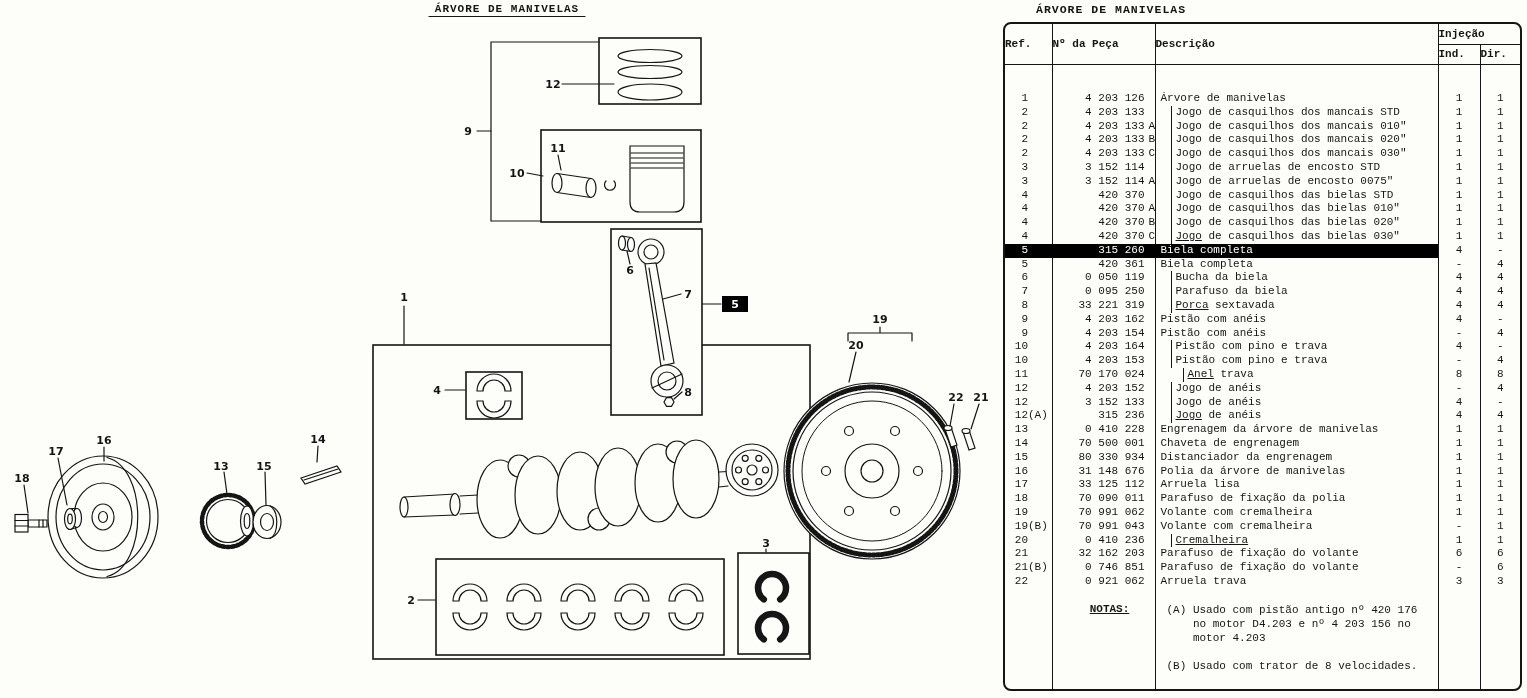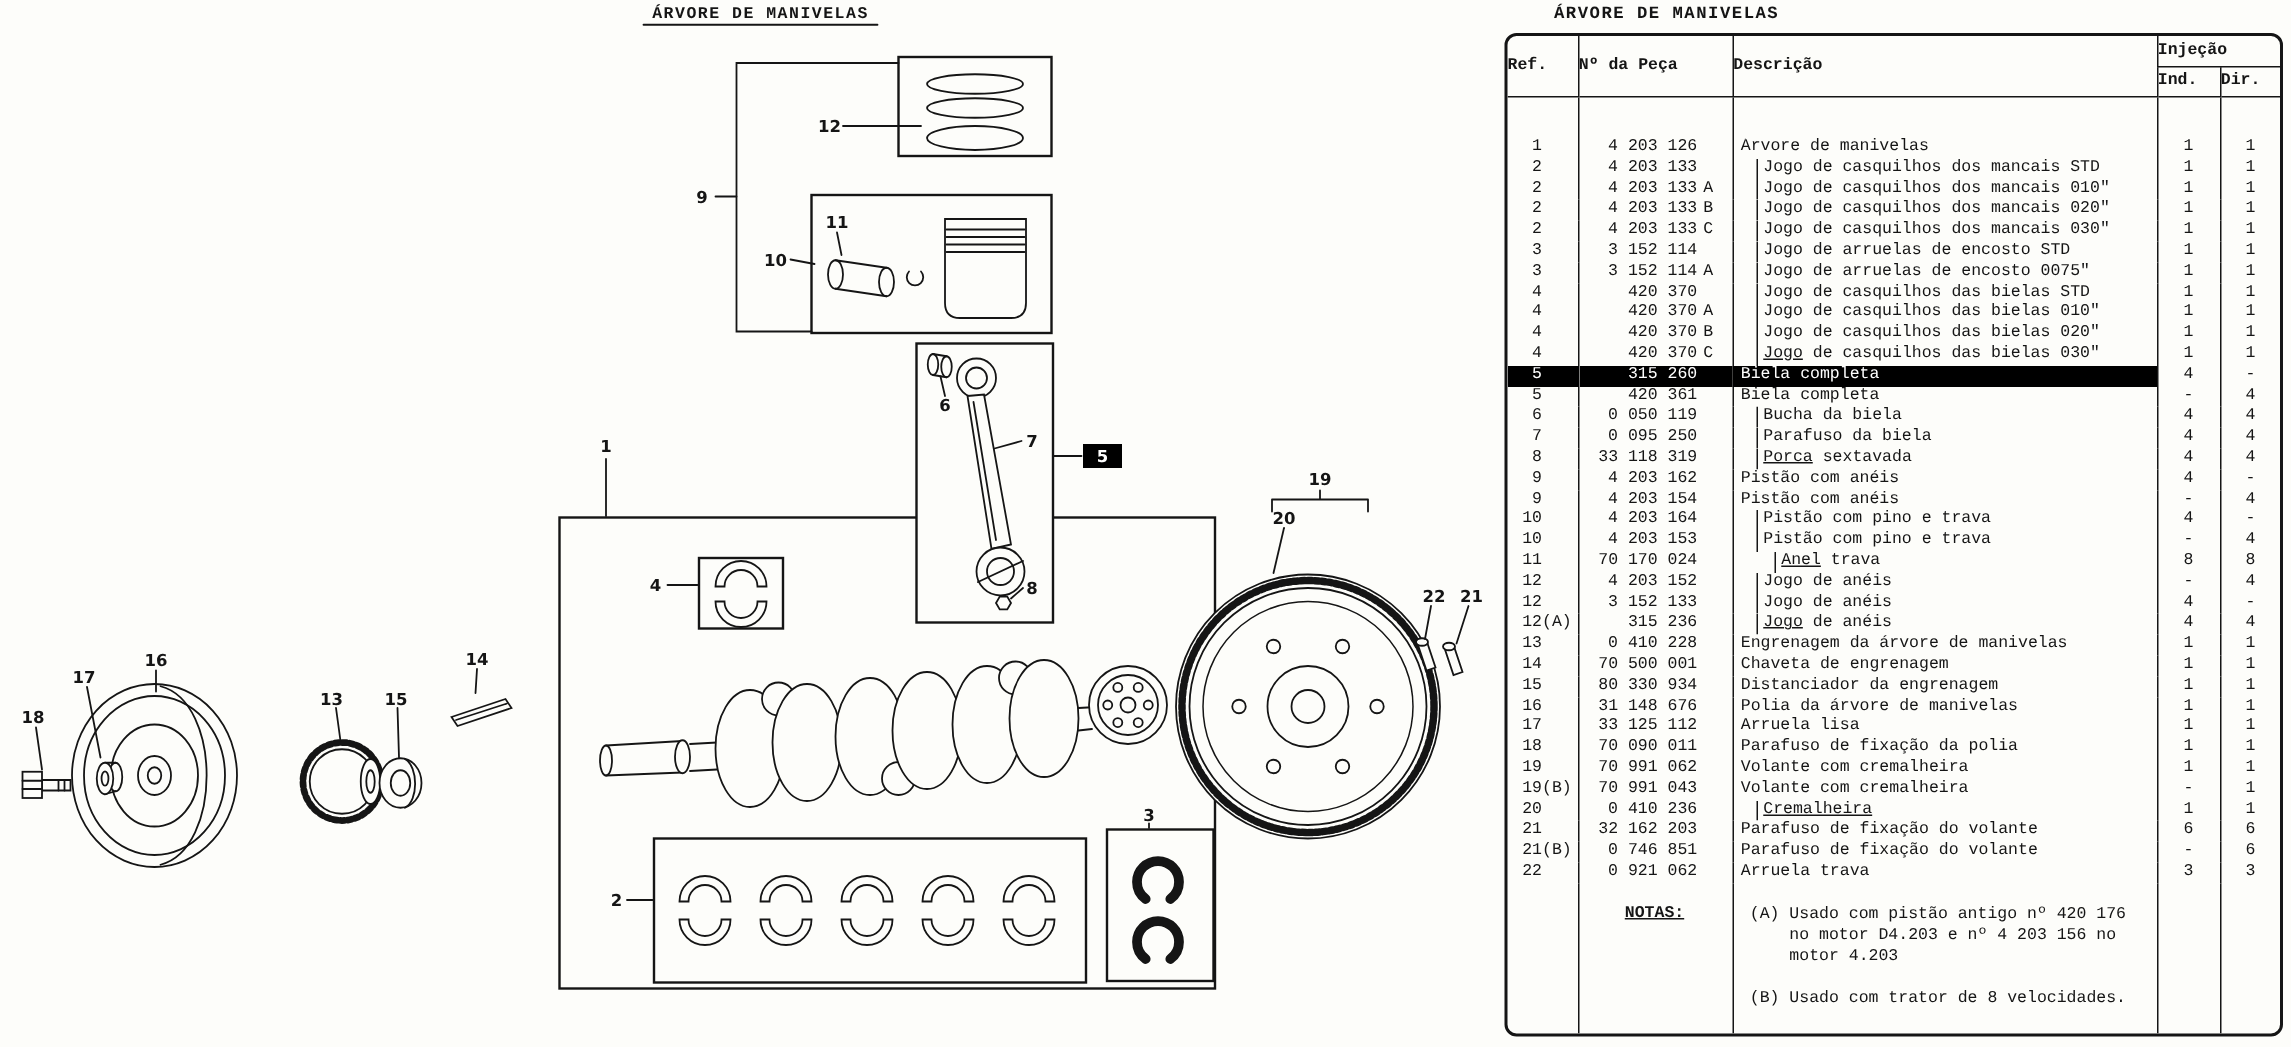--- a/index.html
+++ b/index.html
@@ -22,21 +22,21 @@
   .th-part,.th-desc,.th-inj,.th-ind,.th-dir { border-left:1px solid #151515; }
   .th-ref,.th-part,.th-desc { border-bottom:1.6px solid #151515; }
   .th-inj { border-bottom:1px solid #151515; }
   .th-ind,.th-dir { border-bottom:1.6px solid #151515;font-family:Liberation Mono, monospace; }
   td { font:11px/13.8px "Liberation Mono", monospace; height:13.8px; padding:0; vertical-align:middle;
        overflow:hidden; white-space:nowrap; }
   .c-part,.c-desc,.c-ind,.c-dir { border-left:1px solid #151515; }
   .c-ref { padding-left:6px; }
   .rnum { display:inline-block; width:17px; text-align:right; }
   .rsfx { display:inline-block; width:22px; text-align:left; }
-  .c-part { padding-left:7px; }
+  .c-part { padding-left:20px; }
   .pnum { display:inline-block; width:72px; text-align:right; }
   .psfx { display:inline-block; width:14px; text-align:left; padding-left:4px; }
   .c-desc { padding-left:5px; }
   .c-ind,.c-dir { text-align:center; }
   .dwrap { display:inline-block; }
   .ind1 { margin-left:10px; border-left:1px solid #151515; padding-left:4px; }
   .ind2 { margin-left:22px; border-left:1px solid #151515; padding-left:4px; }
   .ufw { text-decoration:underline; }
   tr.sel .c-ref, tr.sel .c-part, tr.sel .c-desc { background:#000; color:#fff; border-left-color:#000; }
   tr.sel .dwrap { border-left-color:#fff; }
@@ -390,21 +390,21 @@
         </tr>
         <tr>
           <td class="c-ref"><span class="rnum">7</span><span class="rsfx"></span></td>
           <td class="c-part"><span class="pnum">0 095 250</span><span class="psfx"></span></td>
           <td class="c-desc"><span class="dwrap ind1">Parafuso da biela</span></td>
           <td class="c-ind">4</td>
           <td class="c-dir">4</td>
         </tr>
         <tr>
           <td class="c-ref"><span class="rnum">8</span><span class="rsfx"></span></td>
-          <td class="c-part"><span class="pnum">33 118 319</span><span class="psfx"></span></td>
+          <td class="c-part"><span class="pnum">33 221 319</span><span class="psfx"></span></td>
           <td class="c-desc"><span class="dwrap ind1"><span class="ufw">Porca</span> sextavada</span></td>
           <td class="c-ind">4</td>
           <td class="c-dir">4</td>
         </tr>
         <tr>
           <td class="c-ref"><span class="rnum">9</span><span class="rsfx"></span></td>
           <td class="c-part"><span class="pnum">4 203 162</span><span class="psfx"></span></td>
           <td class="c-desc"><span class="dwrap ind0">Pistão com anéis</span></td>
           <td class="c-ind">4</td>
           <td class="c-dir">-</td>

